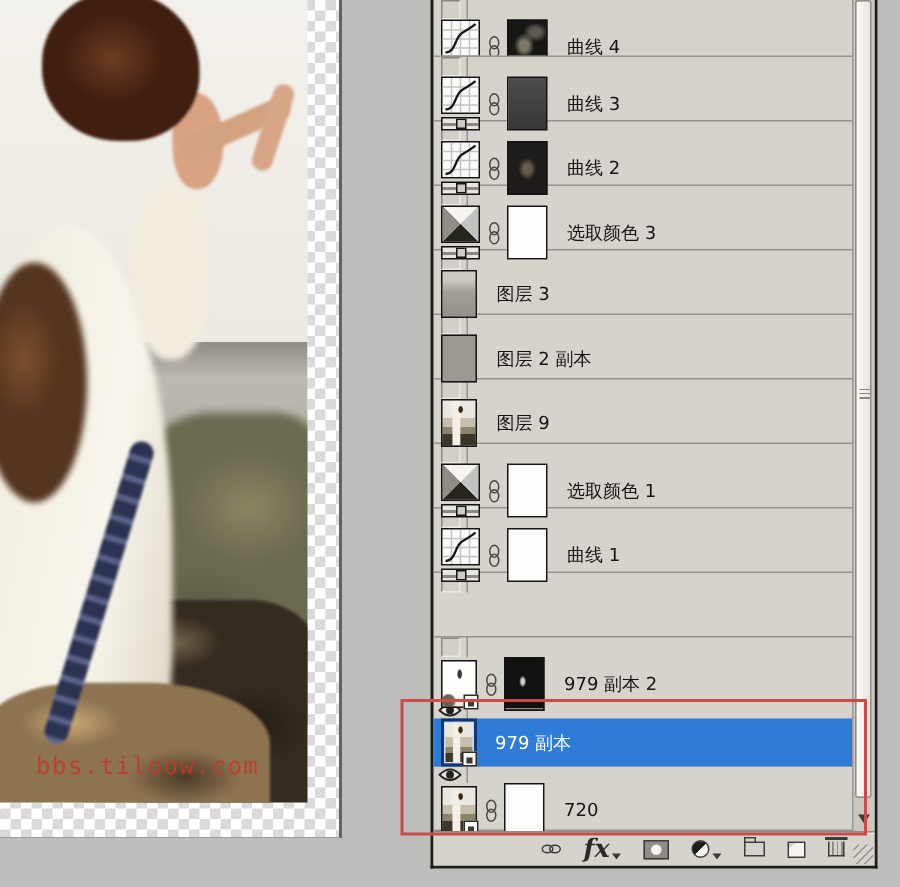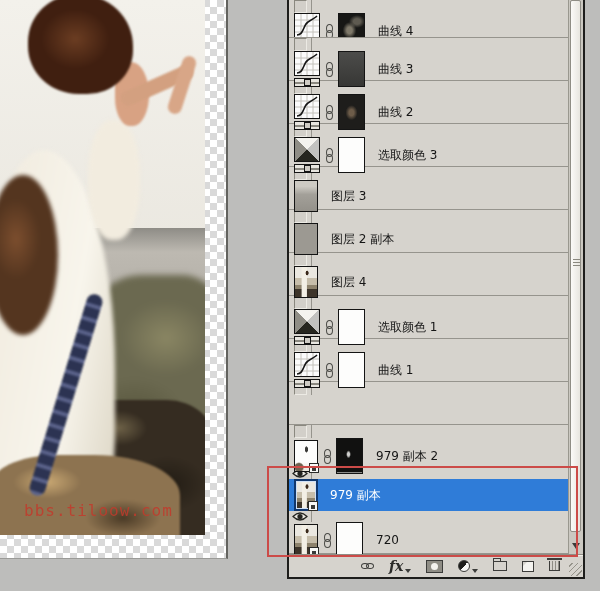--- a/index.html
+++ b/index.html
@@ -111,21 +111,21 @@
 
   
   .ptoolbar{position:absolute;left:0;bottom:0;width:100%;height:23px;box-sizing:border-box;
     border-top:1px solid #8f8d85;box-shadow:inset 0 1px 0 #f2f0ea;
     display:flex;align-items:center;gap:15px;padding-left:72px;background:#d6d3cd;}
   .tb{display:flex;align-items:center;justify-content:center;height:18px;}
   .ic-link{display:flex;}
   .ic-link i{width:8px;height:6px;border:1px solid #3c3c3a;border-radius:50%;box-sizing:border-box;}
   .ic-link i+i{margin-left:-3px;}
   .ic-fx{font-family:"DejaVu Serif","Liberation Serif",serif;font-style:italic;font-weight:bold;
-    font-size:14px;color:#2a2a28;line-height:1;}
+    font-size:17px;color:#2a2a28;line-height:1;}
   .dd{width:0;height:0;border-left:3px solid transparent;border-right:3px solid transparent;
     border-top:4px solid #3c3c3a;margin-left:2px;align-self:flex-end;margin-bottom:2px;}
   .ic-mask{width:17px;height:13px;border:1px solid #3c3c3a;background:#8f8d85;box-sizing:border-box;
     display:flex;align-items:center;justify-content:center;}
   .ic-mask i{width:7px;height:7px;border-radius:50%;background:#f4f3ef;display:block;}
   .ic-adj{width:12px;height:12px;border:1px solid #3c3c3a;border-radius:50%;box-sizing:border-box;
     background:linear-gradient(135deg,#1d1d1b 50%,#f8f8f6 50%);}
   .ic-group{width:14px;height:10px;border:1px solid #3c3c3a;box-sizing:border-box;position:relative;background:#d6d3cd;}
   .ic-group:before{content:"";position:absolute;left:-1px;top:-4px;width:6px;height:3px;border:1px solid #3c3c3a;border-bottom:none;}
   .ic-new{width:12px;height:11px;border:1px solid #3c3c3a;box-sizing:border-box;background:#f4f3ef;position:relative;}
@@ -273,21 +273,21 @@
         <span class="layer-label">图层 2 副本</span>
       </div>
     </div>
 
     <div class="row">
       <div class="eye-cell">
           <span class="checkbox"></span>
         </div>
       <div class="row-body">
         <span class="thumb t-photo"></span>
-        <span class="layer-label">图层 4</span>
+        <span class="layer-label">图层 9</span>
       </div>
     </div>
 
     <div class="row">
       <div class="eye-cell">
           <span class="checkbox"></span>
         </div>
       <div class="row-body">
         <span class="adj">
           <span class="adj-box selective"></span>

